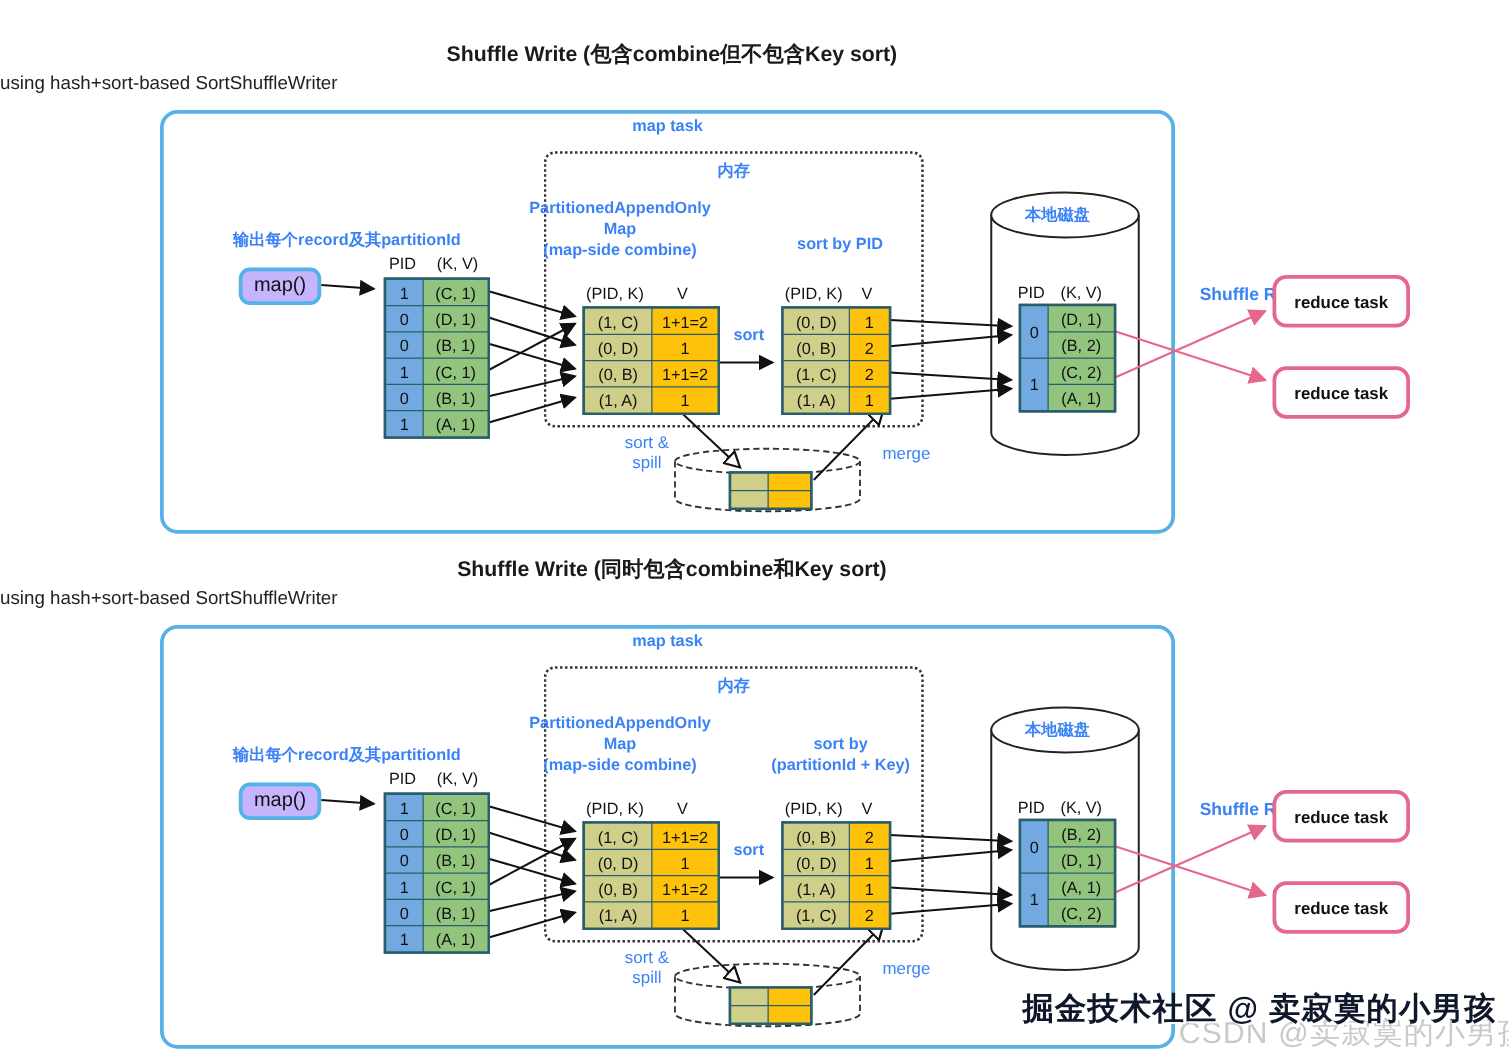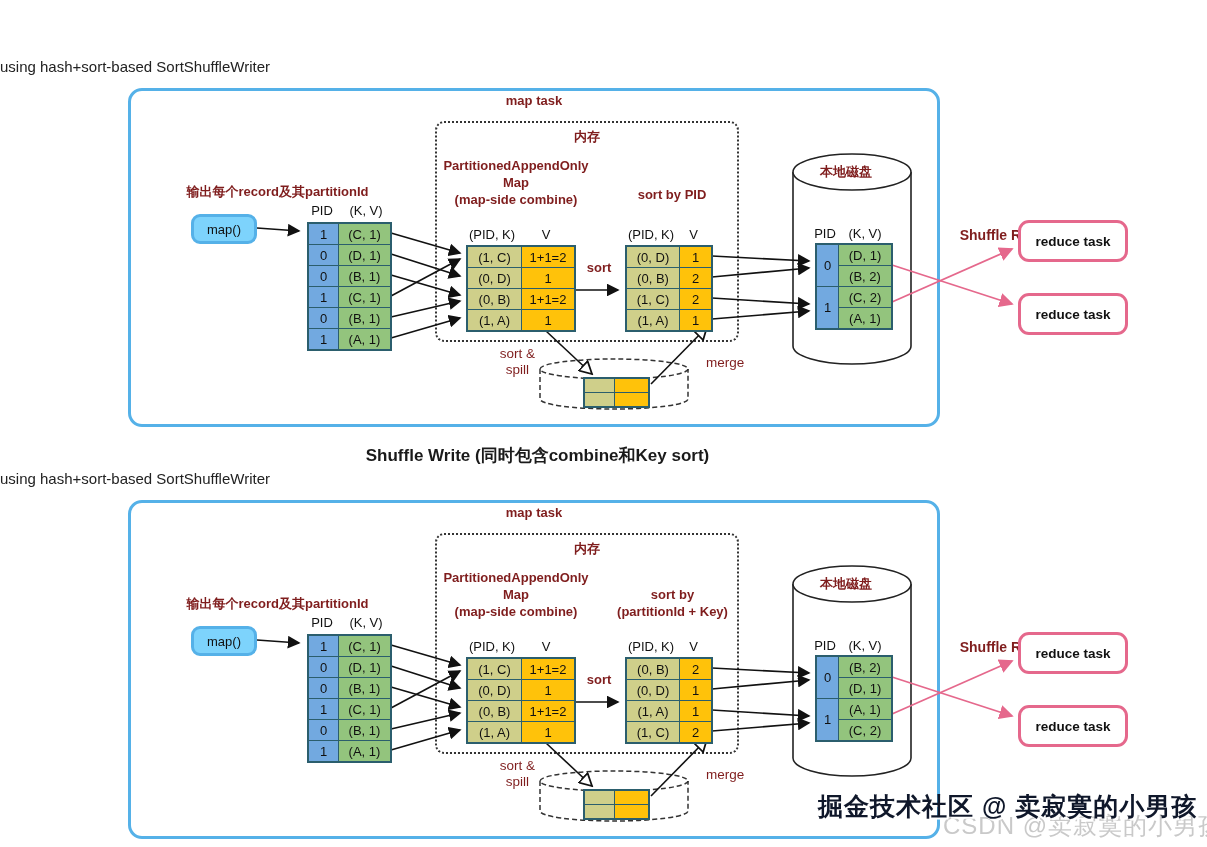--- a/index.html
+++ b/index.html
@@ -8,33 +8,33 @@
   .diagram{position:absolute;left:0;width:1207px;height:448px;}
   .dg-title{position:absolute;left:0;top:32px;width:1075px;text-align:center;
             font-size:17px;font-weight:bold;color:#1a1a1a;}
   .dg-subtitle{position:absolute;left:0;top:58px;width:1075px;text-align:left;
                font-size:15px;color:#222;}
   .bluebox{position:absolute;left:128px;top:88px;width:806px;height:333px;
            border:3px solid #55b1e8;border-radius:14px;z-index:1;background:#fff;}
   .membox{position:absolute;left:435px;top:121px;width:300px;height:217px;
           border:2px dotted #333;border-radius:9px;z-index:2;}
   .overlay{position:absolute;left:0;top:0;width:1207px;height:448px;z-index:5;pointer-events:none;}
-  .lbl{position:absolute;z-index:10;font-size:13px;color:#7f1d1d;}
+  .lbl{position:absolute;z-index:10;font-size:13px;color:#3b82f6;}
   .ctr{text-align:center;}
   .bold{font-weight:bold;}
   .pre{white-space:pre-line;line-height:1.3;}
   .map-task{left:128px;top:93px;width:812px;}
   .mem-label{left:435px;top:128px;width:304px;}
   .out-label{left:175px;top:183px;width:205px;}
-  .paom-label{left:424px;top:158px;width:184px;line-height:1.3;}
+  .paom-label{left:404px;top:158px;width:184px;line-height:1.3;}
   .sortby-1{left:592px;top:187px;width:160px;}
   .sortby-2{left:585px;top:175px;width:175px;}
   .mapfn{position:absolute;left:191px;top:214px;width:60px;height:24px;z-index:10;
-         border:3px solid #55b1e8;border-radius:9px;background:#7dd3fc;
-         display:flex;align-items:center;justify-content:center;font-size:13px;}
+         border:3px solid #55b1e8;border-radius:9px;background:#c4b5fd;
+         display:flex;align-items:center;justify-content:center;font-size:16px;}
   .hdr{position:absolute;z-index:10;font-size:13px;text-align:center;color:#111;}
   .tbl{position:absolute;display:grid;border:2px solid #2b5e6d;z-index:10;background:#2b5e6d;grid-gap:1px;}
   .tbl>div{display:flex;align-items:center;justify-content:center;font-size:13px;color:#111;}
   .rec-tbl{left:307px;top:222px;grid-template-columns:29px 51px;grid-auto-rows:20px;}
   .map-tbl{left:466px;top:245px;grid-template-columns:53px 52px;grid-auto-rows:20px;}
   .sort-tbl{left:625px;top:245px;grid-template-columns:52px 31px;grid-auto-rows:20px;}
   .disk-tbl{left:815px;top:243px;grid-template-columns:21px 52px;grid-auto-rows:20px;}
   .spill-tbl{left:583px;top:377px;grid-template-columns:29px 33px;grid-auto-rows:13px;}
   .c-pid{background:#72a9e0;}
   .c-kv{background:#93c47d;}
@@ -55,20 +55,21 @@
        font-size:25px;font-weight:bold;color:#0f172a;text-shadow:2px 2px 0 #fff;letter-spacing:1px;}
   .wm2{position:absolute;left:943px;top:810px;z-index:55;white-space:nowrap;
        font-size:24px;color:#c9c9c9;text-shadow:1px 1px 0 #fff;letter-spacing:1px;}
 </style>
 </head>
 <body>
 
 <div class="canvas">
 
   <div class="diagram" style="top:0;">
+    <div class="dg-title bold">Shuffle Write (包含combine但不包含Key sort)</div>
     <div class="dg-subtitle">using hash+sort-based SortShuffleWriter</div>
     <div class="bluebox"></div>
     <div class="membox"></div>
 
     <svg class="overlay" viewBox="0 0 1207 448">
       <defs>
         <marker id="m1b" markerWidth="8" markerHeight="8" refX="7" refY="4" orient="auto">
             <path d="M0,0 L8,4 L0,8 Z" fill="#111"></path>
           </marker>
         <marker id="m1o" markerWidth="9" markerHeight="9" refX="8" refY="4.5" orient="auto">

